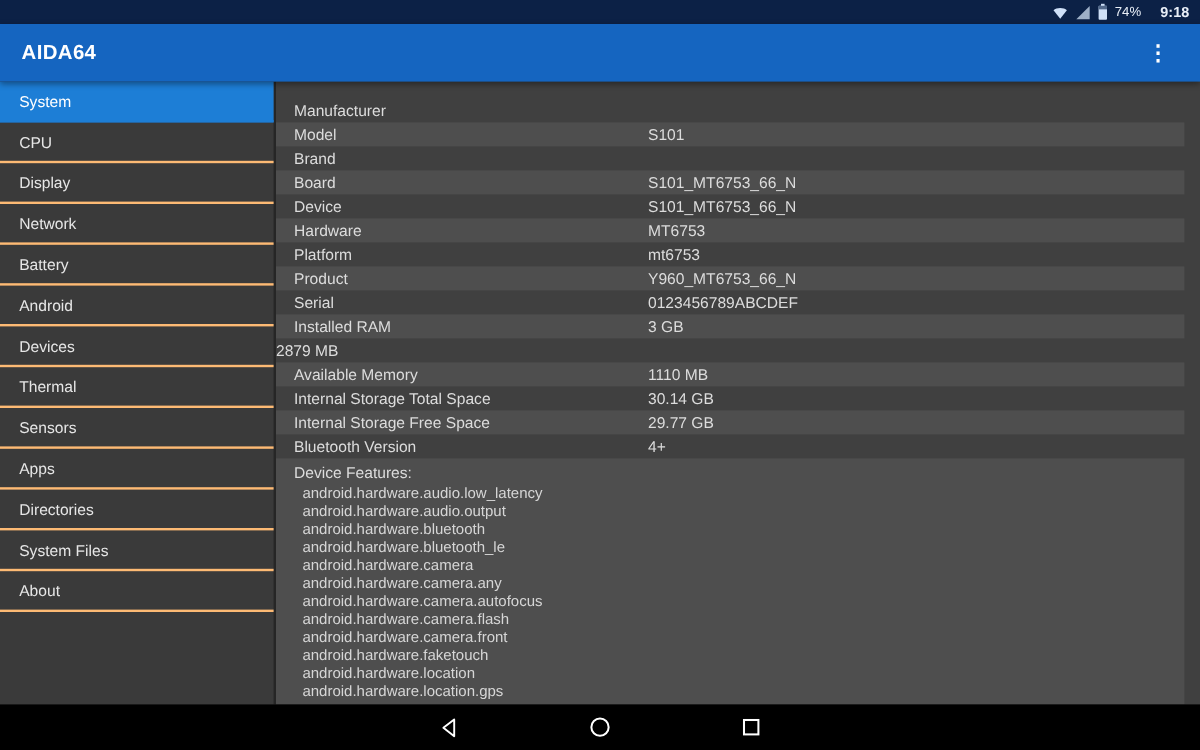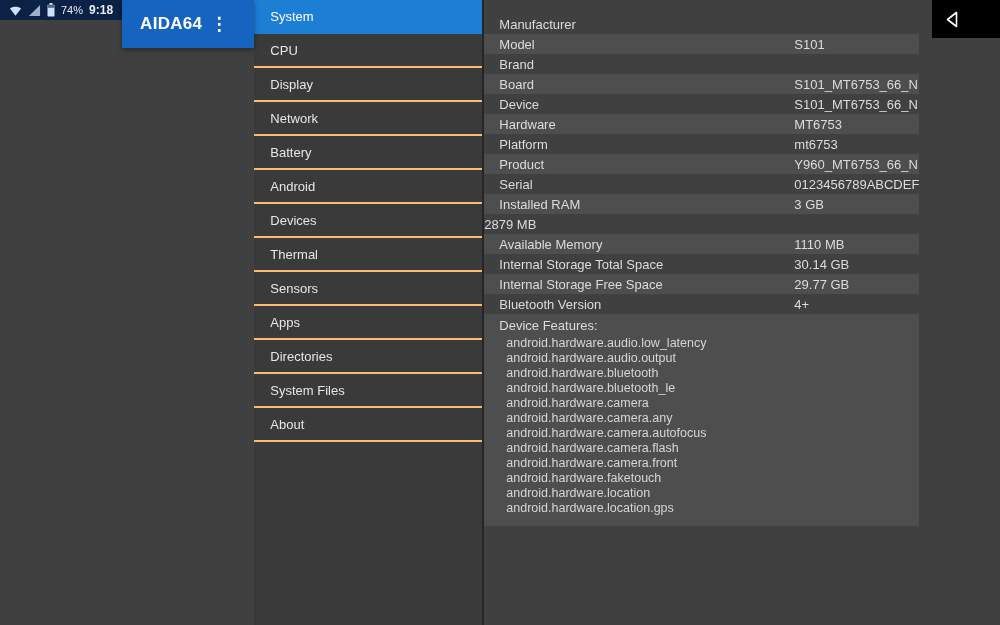--- a/index.html
+++ b/index.html
@@ -1,22 +1,22 @@
 <!DOCTYPE html>
 <html><head>
 <meta charset="utf-8">
 <style>
   * { margin:0; padding:0; box-sizing:border-box; }
   html,body { width:1000px; height:625px; background:#000; font-family:"Liberation Sans", sans-serif; }
-  .screen { position:relative; width:1000px; height:625px; overflow:hidden; background:#404040; display:flex; flex-direction:row; }
+  .screen { position:relative; width:1000px; height:625px; overflow:hidden; background:#404040; display:flex; flex-direction:column; }
 
   
   .status-bar { height:20px; background:#0c2146; display:flex; align-items:center; justify-content:flex-end; gap:6px; padding:0 9px; color:#e8eef7; flex:0 0 auto; }
   .status-bar .pct { font-size:11px; }
-  .status-bar .time { font-size:12px; font-weight:bold; margin-left:0; }
+  .status-bar .time { font-size:12px; font-weight:bold; margin-left:10px; }
   .status-bar svg { display:block; }
 
   
   .app-bar { height:48px; background:#1565c0; display:flex; align-items:center; padding:0 18px; color:#fff; flex:0 0 auto; box-shadow:0 2px 5px rgba(0,0,0,.4); position:relative; z-index:3; }
   .app-title { font-size:17px; font-weight:bold; letter-spacing:.3px; }
   .overflow-btn { margin-left:auto; font-size:18px; font-weight:bold; padding:2px 8px; cursor:pointer; line-height:1; }
 
   
   .body { flex:1 1 auto; display:flex; min-height:0; }
 

